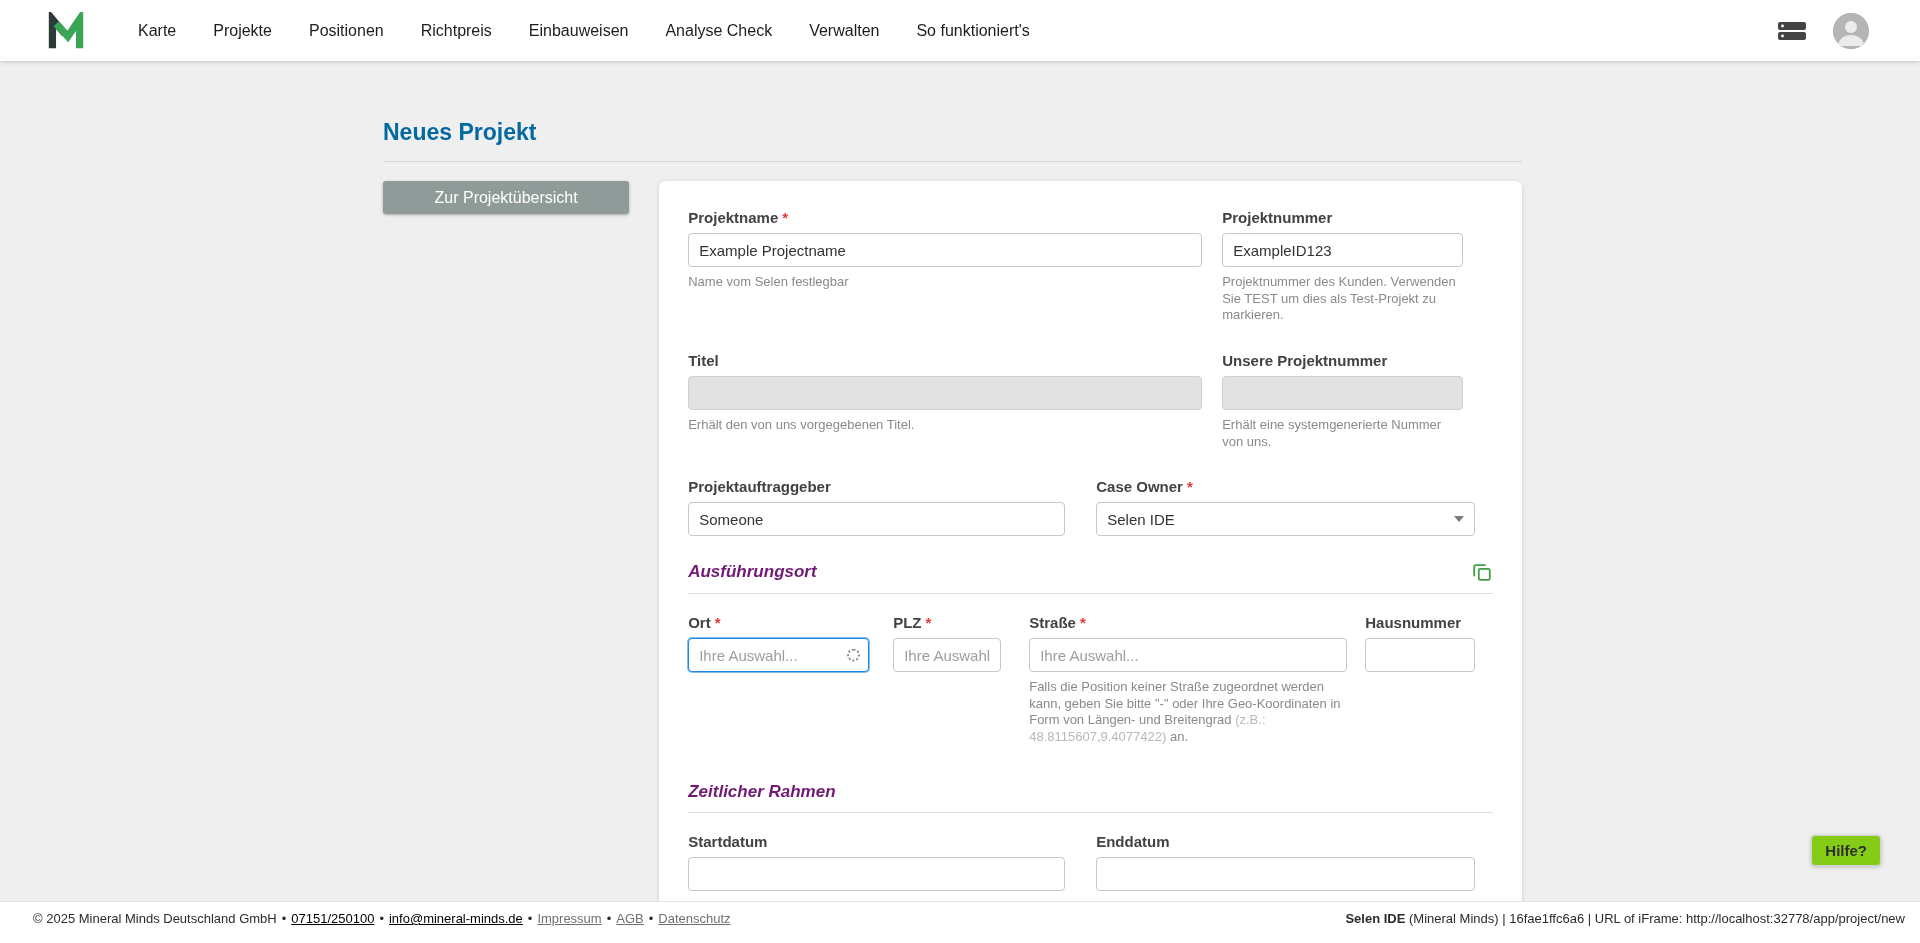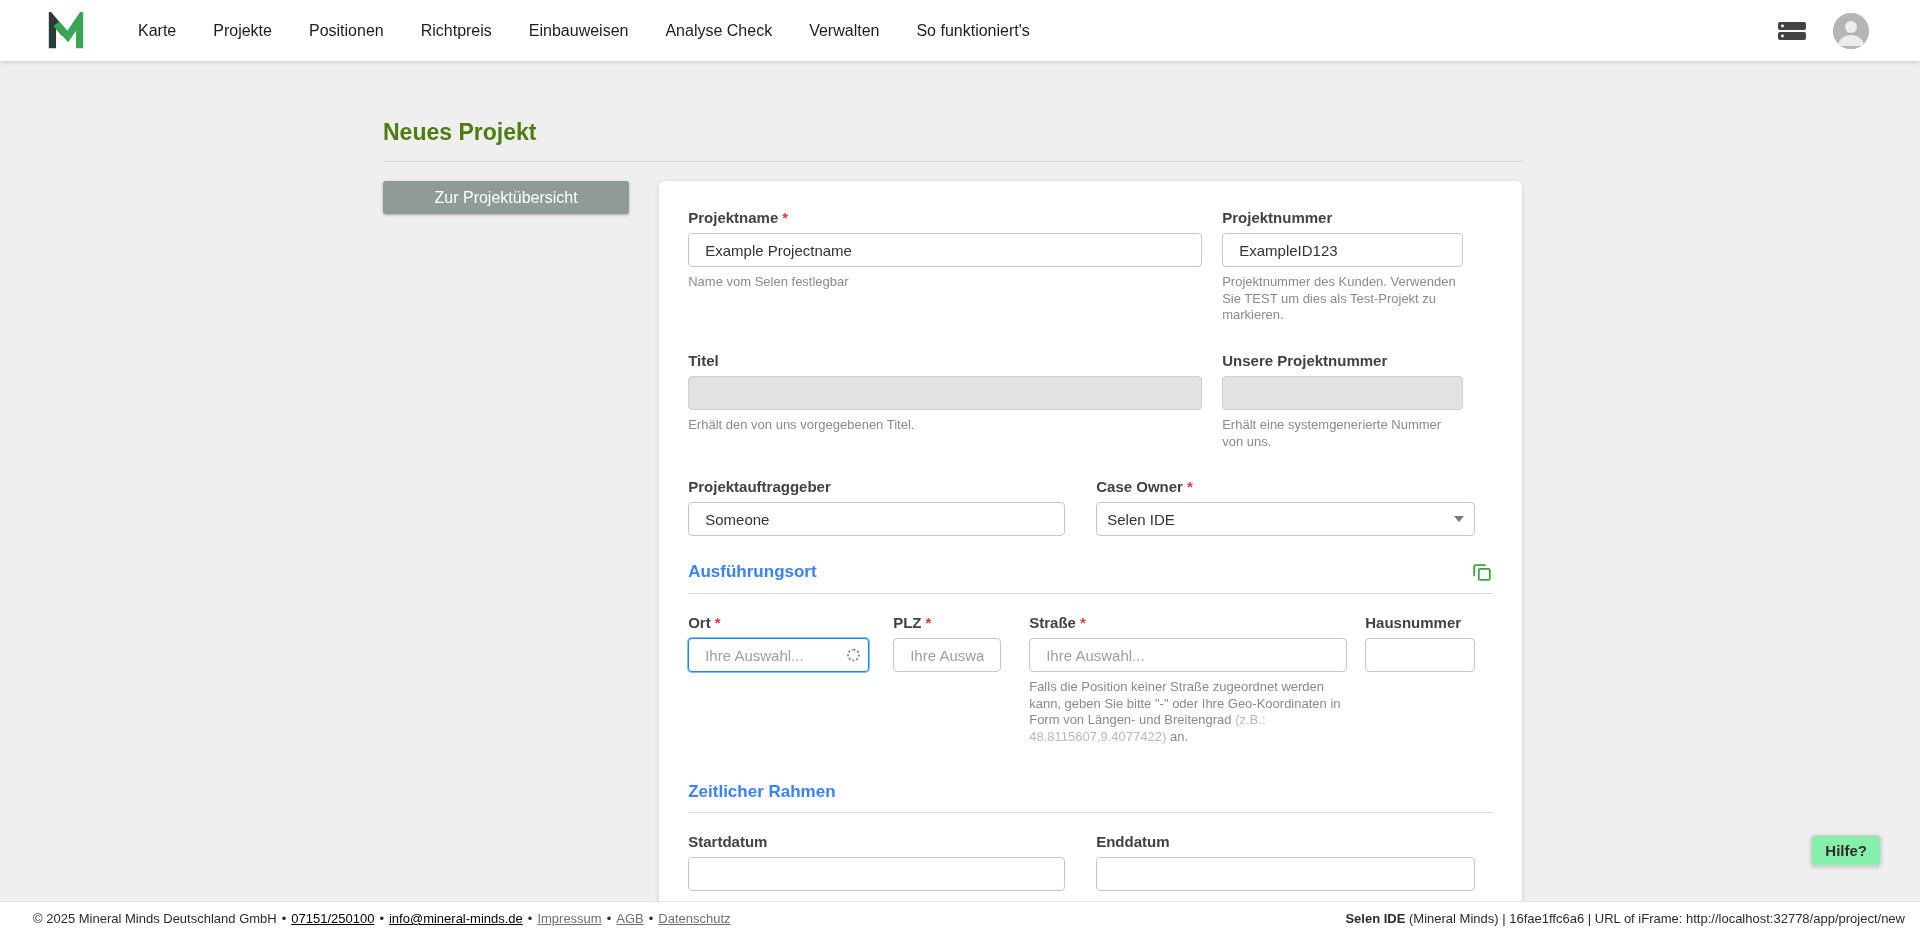--- a/index.html
+++ b/index.html
@@ -23,21 +23,21 @@
   .nav-right { margin-left: auto; margin-right: 51px; display: flex; align-items: center; gap: 26px; }
   .icon-btn { cursor: pointer; display: flex; align-items: center; }
   .avatar {
     width: 36px; height: 36px; border-radius: 50%; background: #b5b5b5;
     display: flex; align-items: center; justify-content: center; overflow: hidden; cursor: pointer;
   }
 
   
   .main { position: absolute; top: 61px; left: 0; right: 0; bottom: 42px; }
   .container { padding-top: 58px; margin-left: 383px; width: 1139px; }
-  .page-title { font-size: 23px; font-weight: 700; color: #4d7c0f; }
+  .page-title { font-size: 23px; font-weight: 700; color: #0369a1; }
   .title-rule { border: none; border-top: 1px solid #d7d7d7; margin-top: 15px; }
   .content-row { display: flex; align-items: flex-start; margin-top: 19px; }
 
   .back-button {
     width: 264px; height: 33px; background: #8f9b98; color: #ffffff;
     font-family: "Liberation Sans", sans-serif; font-size: 16px; border: none; border-radius: 3px;
     box-shadow: 0 1px 3px rgba(0,0,0,.3); cursor: pointer;
   }
 
   .card {
@@ -52,21 +52,21 @@
   .col-main { width: 514px; }
   .col-side { width: 241px; margin-left: 20px; }
   .col-half-l { width: 377px; }
   .col-half-r { width: 379px; margin-left: 31px; }
 
   .field-label { display: block; font-size: 15px; font-weight: 700; color: #424242; margin-bottom: 7px; }
   .req { color: #e53935; margin-left: 4px; font-weight: 700; }
 
   .text-input {
     width: 100%; height: 34px; border: 1px solid #c6c6c6; border-radius: 4px;
-    padding: 0 16px; font-family: "Liberation Sans", sans-serif; font-size: 15px; color: #333;
+    padding: 0 10px; font-family: "Liberation Sans", sans-serif; font-size: 15px; color: #333;
     background: #fff; outline: none;
   }
   .text-input::placeholder { color: #9e9e9e; }
   .text-input:disabled, .text-input.disabled {
     background: #e2e2e2; border-color: #cfcfcf;
   }
   .text-input.focused {
     border: 1px solid #1e88e5; box-shadow: 0 0 0 1px rgba(30,136,229,.55);
   }
 
@@ -77,21 +77,21 @@
     width: 100%; height: 34px; border: 1px solid #c6c6c6; border-radius: 4px;
     padding: 0 10px; font-size: 15px; color: #333; background: #fff;
     display: flex; align-items: center; justify-content: space-between; cursor: pointer;
   }
   .caret {
     width: 0; height: 0; border-left: 5px solid transparent; border-right: 5px solid transparent;
     border-top: 6px solid #7a7a7a; margin-left: 8px;
   }
 
   .section-head { display: flex; align-items: center; justify-content: space-between; margin-top: 8px; }
-  .section-title { font-size: 17px; font-weight: 700; color: #3b82f6; }
+  .section-title { font-size: 17px; font-weight: 700; color: #701a75; font-style: italic; }
   .section-rule { border: none; border-top: 1px solid #dedede; margin: 10px 0 20px 0; }
 
   .fields-row { display: flex; align-items: flex-start; }
   .f-ort { width: 181px; }
   .f-plz { width: 108px; margin-left: 24px; }
   .f-strasse { width: 318px; margin-left: 28px; }
   .f-haus { width: 110px; margin-left: 18px; }
 
   .input-wrap { position: relative; }
   .spinner {
@@ -99,21 +99,21 @@
     width: 13px; height: 13px; border: 2px dotted #8a8a8a; border-radius: 50%;
     animation: spin 1.4s linear infinite;
   }
   @keyframes spin { to { transform: translateY(-50%) rotate(360deg); } }
 
   .section-gap { margin-top: 36px; }
   .copy-icon { cursor: pointer; display: flex; align-items: center; }
 
   
   .help-button {
-    position: fixed; right: 39px; bottom: 77px; background: #86efac;
+    position: fixed; right: 39px; bottom: 77px; background: #84cc16;
     border: 1px solid #d2d2d2; border-radius: 4px; padding: 6px 13px;
     font-size: 15px; font-weight: 700; color: #2f2f2f;
     box-shadow: 0 1px 4px rgba(0,0,0,.22); cursor: pointer; z-index: 30;
   }
 
   
   .footer {
     position: fixed; left: 0; right: 0; bottom: 0; height: 42px; background: #ffffff;
     border-top: 1px solid #e4e4e4; display: flex; align-items: center;
     justify-content: space-between; padding: 0 15px 8px 33px; font-size: 13px; color: #2b2b2b; z-index: 20;

